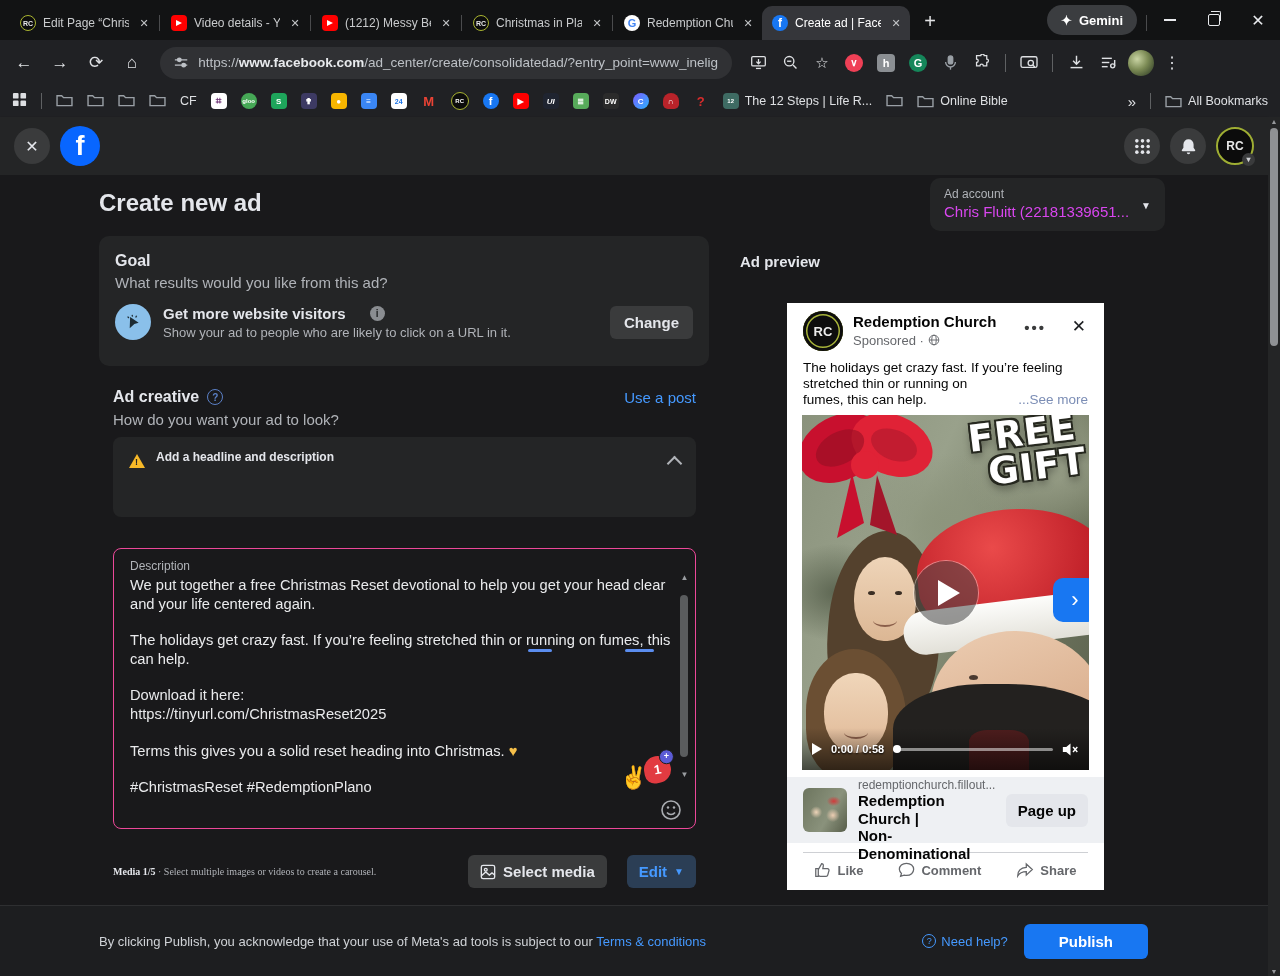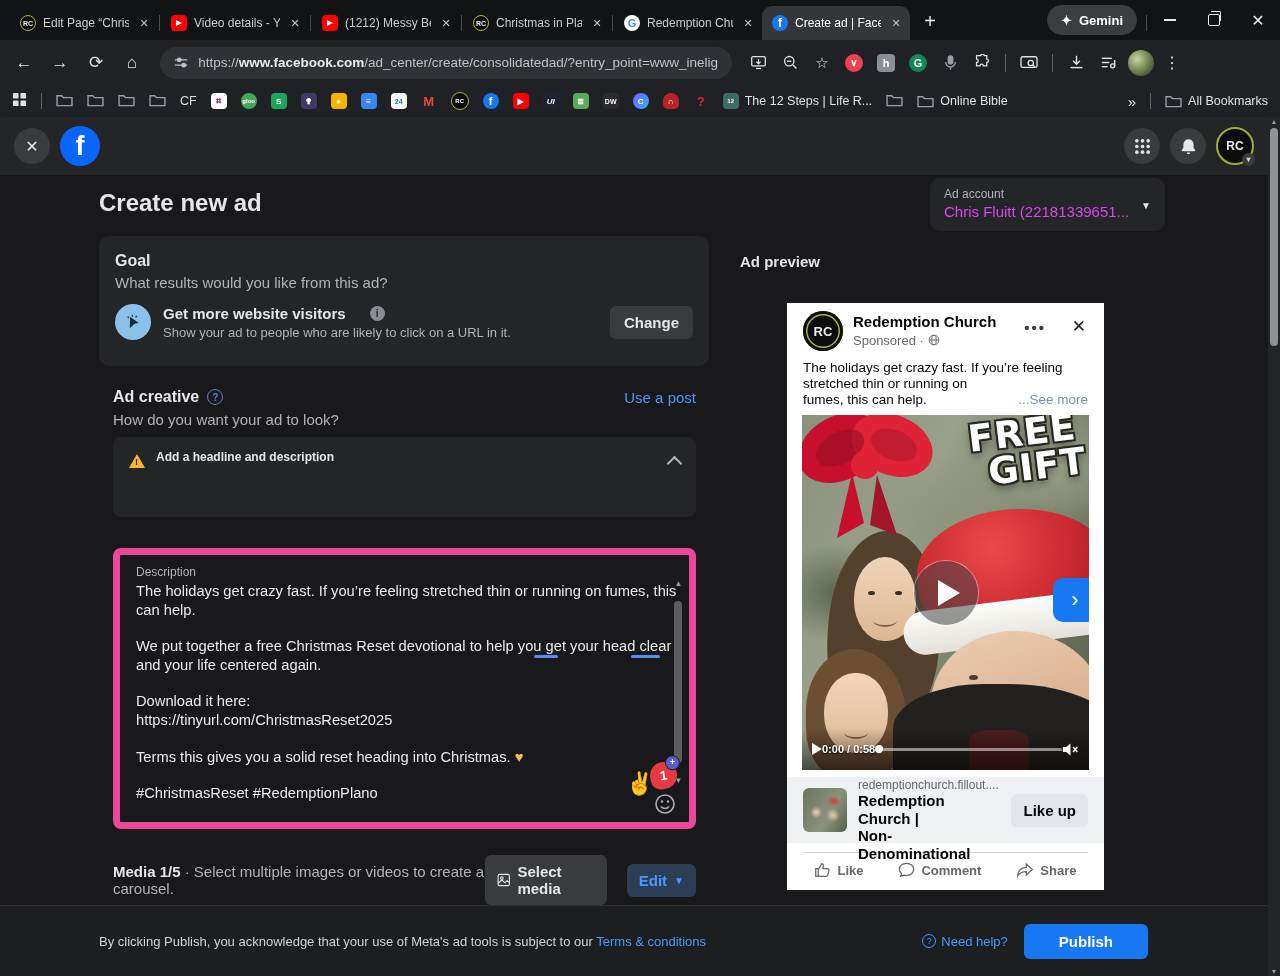--- a/index.html
+++ b/index.html
@@ -81,37 +81,37 @@
   .use-post{margin-left:auto;font-size:15px;}
   .sec-q{position:absolute;left:113px;top:236px;font-size:15px;color:#b0b3b8;}
 
   .warn-card{left:113px;top:262px;width:583px;height:80px;border-radius:8px;padding:13px 16px;display:flex;gap:11px;}
   .warn-tri{width:0;height:0;border-left:8px solid transparent;border-right:8px solid transparent;border-bottom:14px solid #f7b928;position:relative;margin-top:4px;flex:0 0 auto;}
   .warn-tri i{position:absolute;left:-2px;top:3px;font-style:normal;font-size:9px;font-weight:bold;color:#242526;}
   .warn-title{font-size:12px;font-weight:bold;color:#e4e6eb;}
   .warn-body{font-size:13px;color:#b0b3b8;line-height:1.38;margin-top:4px;max-width:505px;}
   .chev-up{width:9px;height:9px;border-left:2px solid #b0b3b8;border-top:2px solid #b0b3b8;transform:rotate(45deg);margin-left:auto;margin-top:8px;flex:0 0 auto;}
 
-  .ta{position:absolute;left:113px;top:373px;width:583px;height:281px;border:7px solid #ec4899;border-radius:8px;box-sizing:border-box;padding:10px 16px;}
+  .ta{position:absolute;left:113px;top:373px;width:583px;height:281px;border:1px solid #ec4899;border-radius:8px;box-sizing:border-box;padding:10px 16px;}
   .d-label{font-size:12px;color:#b0b3b8;}
   .d-text{margin-top:3px;width:542px;font-size:14.7px;line-height:18.6px;color:#e9eaec;}
   .d-text p{margin:0 0 18px 0;}
   .d-text p.tight{margin:0;}
   .heart{color:#f7c04a;}
   .ul-mark{position:absolute;height:3px;background:#5b8def;border-radius:2px;}
   .ta-scroll{position:absolute;right:5px;top:24px;width:11px;height:232px;}
   .ta-arrow{position:absolute;left:0;width:11px;text-align:center;color:#9a9da1;font-size:8px;}
   .ta-thumb{position:absolute;top:22px;left:1px;width:8px;height:162px;background:#5a5c5e;border-radius:4px;}
   .vhand{position:absolute;left:506px;top:216px;font-size:22px;color:#eda83b;}
   .gbadge{position:absolute;left:530px;top:207px;width:27px;height:27px;background:#e23b41;border-radius:50% 50% 50% 10px;transform:rotate(-10deg);color:#fff;font-weight:bold;font-size:13px;display:flex;align-items:center;justify-content:center;}
   .gplus{position:absolute;right:-5px;top:-5px;width:13px;height:13px;background:#5b5bd6;border-radius:50%;color:#fff;font-size:9px;line-height:12px;text-align:center;border:1.5px solid #1c1d1f;transform:rotate(10deg);}
   .emoji-btn{position:absolute;right:13px;bottom:7px;width:22px;height:22px;}
 
   .media-row{position:absolute;left:113px;top:680px;width:583px;display:flex;align-items:center;}
-  .media-label{font-size:15px;color:#b0b3b8;}
+  .media-label{font-size:10px;color:#b0b3b8;font-family:Liberation Serif, serif;}
   .media-label b{color:#e4e6eb;}
   .btn-edit{background:#2b3e55;color:#4599ff;padding:8px 12px;border-radius:6px;font-weight:600;font-size:15px;margin-left:20px;display:flex;gap:7px;align-items:center;}
   .btn-edit .caret{font-size:10px;}
 
   
   .pv-h{position:absolute;left:740px;top:78px;font-size:15px;font-weight:bold;color:#e4e6eb;}
   .pv-card{position:absolute;left:787px;top:128px;width:317px;height:587px;background:#fff;overflow:hidden;}
   .pv-head{display:flex;align-items:flex-start;padding:8px 16px 0;position:relative;gap:10px;}
   .pv-ava{width:40px;height:40px;border-radius:50%;background:#0d0d0d;box-shadow:inset 0 0 0 3px #0d0d0d,inset 0 0 0 4.5px #a8b43a;color:#ececec;font-weight:bold;font-size:13px;display:flex;align-items:center;justify-content:center;flex:0 0 auto;}
   .pv-name{font-size:15px;font-weight:bold;color:#050505;line-height:1.25;margin-top:2px;}
@@ -139,21 +139,21 @@
   .face3 .eye{position:absolute;top:48px;width:9px;height:5px;border-radius:50%;background:#46engage;}
   .jacket{position:absolute;right:-34px;bottom:-26px;width:230px;height:112px;background:#23211f;border-radius:40% 50% 0 0;}
   .tee{position:absolute;right:60px;bottom:0;width:60px;height:40px;background:#4d1d1d;border-radius:30% 30% 0 0;}
   .freegift{position:absolute;right:4px;top:0;transform:rotate(-7deg);color:#fff;font-weight:bold;font-family:"DejaVu Sans",sans-serif;font-size:37px;line-height:35px;letter-spacing:1px;text-align:left;
     text-shadow:2px 2px 0 #26281f,-2px 2px 0 #26281f,2px -2px 0 #26281f,-2px -2px 0 #26281f,0 5px 8px rgba(0,0,0,.45);}
   .freegift .l2{display:block;margin-left:16px;}
   .bow{position:absolute;left:-10px;top:-12px;}
   .play-ov{position:absolute;left:50%;top:50%;transform:translate(-50%,-50%);width:64px;height:64px;border-radius:50%;background:rgba(70,70,70,.55);box-shadow:0 0 0 1px rgba(255,255,255,.4);display:flex;align-items:center;justify-content:center;}
   .play-tri{width:0;height:0;border-left:22px solid #fff;border-top:13px solid transparent;border-bottom:13px solid transparent;margin-left:6px;}
   .next-btn{position:absolute;right:-8px;top:163px;width:44px;height:44px;border-radius:10px;background:#1877f2;color:#fff;display:flex;align-items:center;justify-content:center;font-size:22px;}
-  .vctrl{position:absolute;left:0;right:0;bottom:0;height:42px;background:linear-gradient(transparent,rgba(0,0,0,.55));display:flex;align-items:center;padding:0 10px;color:#fff;box-sizing:border-box;}
+  .vctrl{position:absolute;left:0;right:0;bottom:0;height:42px;background:linear-gradient(transparent,rgba(0,0,0,.55));display:flex;align-items:center;padding:0 10px;gap:9px;color:#fff;box-sizing:border-box;}
   .vplay{width:0;height:0;border-left:10px solid #fff;border-top:6px solid transparent;border-bottom:6px solid transparent;flex:0 0 auto;}
   .vtime{font-size:11px;font-weight:bold;text-shadow:0 1px 2px #000;flex:0 0 auto;}
   .vbar{flex:1;height:3px;background:rgba(255,255,255,.5);border-radius:2px;position:relative;}
   .vbar::before{content:"";position:absolute;left:0;top:-2.5px;width:8px;height:8px;border-radius:50%;background:#fff;}
 
   .pv-cta{height:66px;background:#eef0f3;display:flex;align-items:center;padding:0 16px;gap:11px;margin-top:7px;box-sizing:border-box;}
   .cta-thumb{width:44px;height:44px;border-radius:6px;flex:0 0 auto;background:
     radial-gradient(10px 7px at 70% 30%,#d23a3a,transparent 70%),
     radial-gradient(9px 9px at 68% 62%,#eccdb2,transparent 75%),
     radial-gradient(8px 8px at 30% 55%,#eed4b8,transparent 75%),
@@ -468,22 +468,22 @@
         </span>
       <span>
         <div class="warn-title">Add a headline and description</div>
       </span>
       <span class="chev-up"></span>
     </div>
 
     <div class="ta">
       <div class="d-label">Description</div>
       <div class="d-text">
+        <p>We put together a free Christmas Reset devotional to help you get your head clear and your life centered again.</p>
         <p>The holidays get crazy fast. If you’re feeling stretched thin or running on fumes, this can help.</p>
-        <p>We put together a free Christmas Reset devotional to help you get your head clear and your life centered again.</p>
         <p class="tight">Download it here:</p>
         <p>https://tinyurl.com/ChristmasReset2025</p>
         <p><span>Terms this gives you a solid reset heading into Christmas.</span> <span class="heart">♥</span></p>
         <p class="tight">#ChristmasReset #RedemptionPlano</p>
       </div>
       <span class="ul-mark" style="left:414px;top:100px;width:24px;"></span>
       <span class="ul-mark" style="left:511px;top:100px;width:29px;"></span>
       <span class="ta-scroll">
         <span class="ta-arrow" style="top:0;">▲</span>
         <span class="ta-thumb"></span>
@@ -597,21 +597,21 @@
               </g>
             </svg>
         </div>
       </div>
       <div class="pv-cta">
         <span class="cta-thumb"></span>
         <span class="cta-texts">
           <div class="cta-url">redemptionchurch.fillout....</div>
           <div class="cta-title"><span>Redemption Church |</span><br><span>Non-Denominational</span></div>
         </span>
-        <span class="btn-signup">Like up</span>
+        <span class="btn-signup">Page up</span>
       </div>
       <div class="pv-divider"></div>
       <div class="pv-actions">
         <span class="pv-act">
             <svg width="17" height="16" viewBox="0 0 20 19">
               <path d="M2 8h3v9H2zM5 16V9l4-7c1.3 0 2.2 1 2 2.4L10.4 8H16a1.8 1.8 0 0 1 1.7 2.3l-1.5 5.2A2 2 0 0 1 14.3 17H7z" fill="none" stroke="#65676b" stroke-width="1.5"></path>
             </svg>
             <span>Like</span>
           </span>
         <span class="pv-act">

